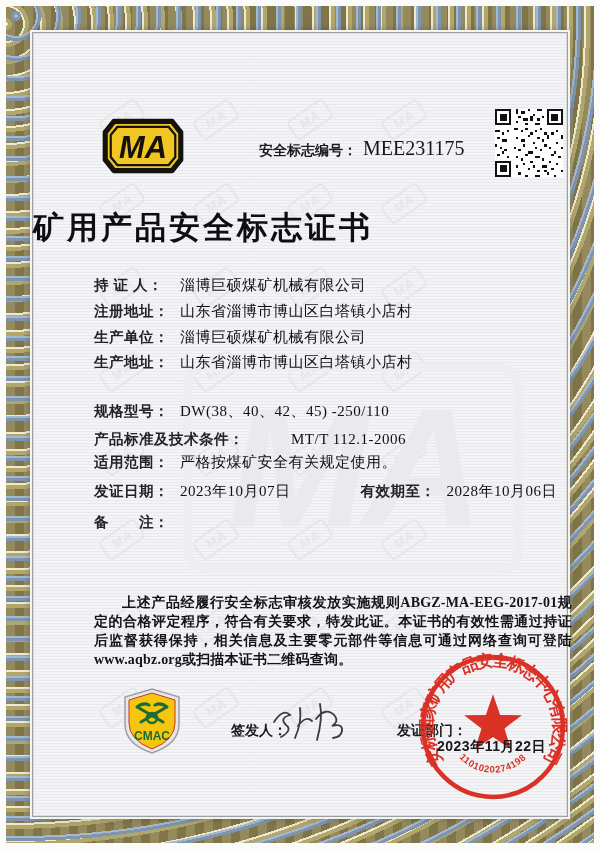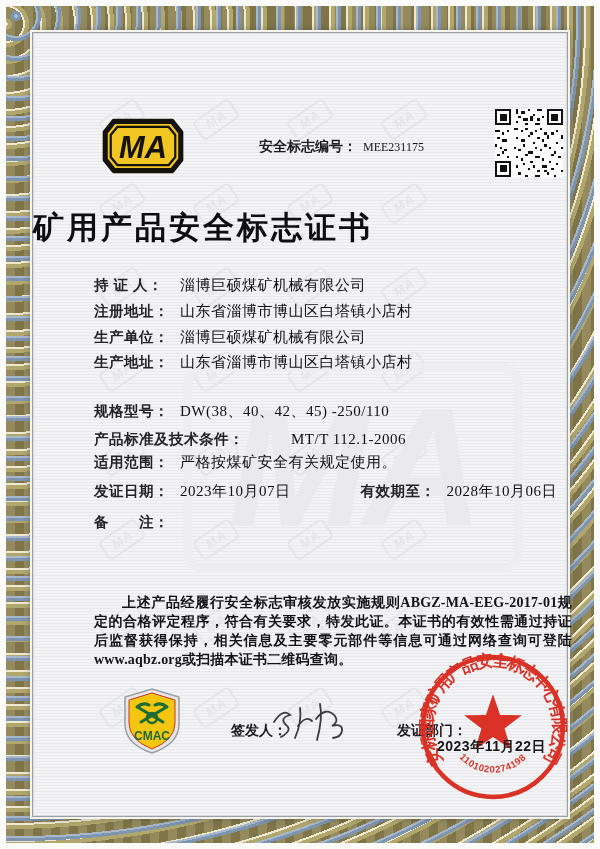--- a/index.html
+++ b/index.html
@@ -39,21 +39,21 @@
     color:#eaeaee; font-weight:bold; font-style:italic; font-size:168px;
     font-family:"Liberation Sans", sans-serif; letter-spacing:-6px; overflow:hidden;
   }
 
   .content { position:absolute; inset:0; z-index:2; }
 
   
   .ma-logo { position:absolute; left:66px; top:84px; width:88px; height:58px; }
   .cert-no { position:absolute; left:226px; top:104px; white-space:nowrap; }
   .cert-no .lab { font-size:14px; font-weight:bold; color:#1c1c1e; }
-  .cert-no .val { font-size:12px; font-family:"Liberation Serif", serif; color:#15151a; margin-left:6px; }
+  .cert-no .val { font-size:20px; font-family:"Liberation Serif", serif; color:#15151a; margin-left:6px; }
   .qr { position:absolute; left:462px; top:76px; width:68px; height:68px; }
 
   .title {
     position:absolute; left:0; right:0; top:174px; text-align:left;
     font-family:"Liberation Serif", serif; font-weight:bold; font-size:31px;
     letter-spacing:3px; color:#0e0e10;
   }
 
   
   .row { position:absolute; left:61px; right:58px; white-space:nowrap; }

